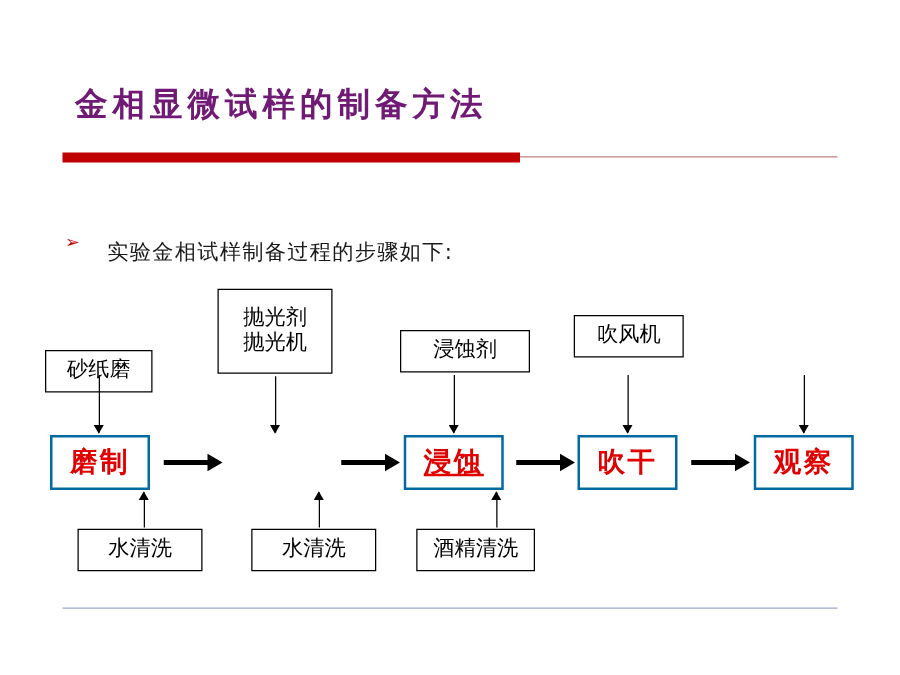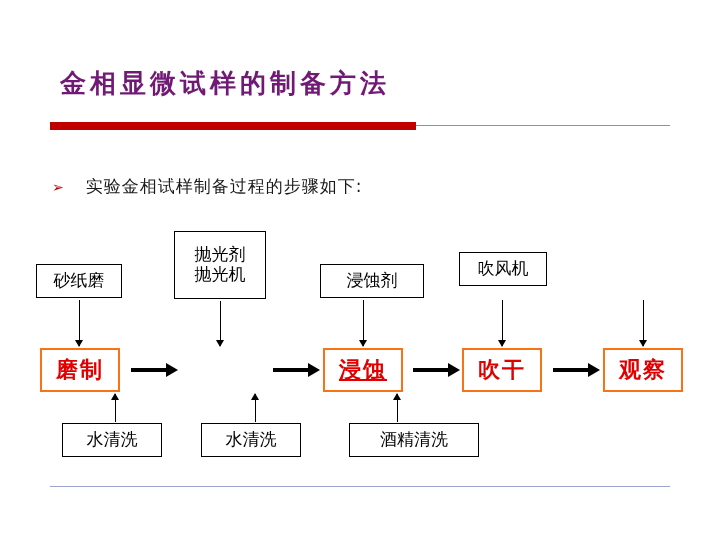--- a/index.html
+++ b/index.html
@@ -55,20 +55,21 @@
     color: #c00000;
     font-size: 14px;
     line-height: 1;
     margin-right: 22px;
   }
   .bullet-text {
     font-size: 17px;
     color: #1a1a1a;
     letter-spacing: 1px;
     white-space: nowrap;
+    margin-top: 15px;
   }
 
   
   #diagram {
     position: absolute;
     left: 0;
     top: 0;
     width: 720px;
     height: 540px;
   }
@@ -89,21 +90,21 @@
   .label-box {
     border: 1px solid #000000;
     color: #000000;
     font-size: 17px;
     line-height: 1.15;
     padding: 5px 6px;
   }
 
   
   .step-box {
-    border: 2px solid #f97316;
+    border: 2px solid #0369a1;
     color: #e00000;
     font-size: 22px;
     font-weight: bold;
     letter-spacing: 2px;
     padding: 5px 10px;
   }
 
   .vline {
     position: absolute;
     width: 1px;
@@ -165,21 +166,21 @@
 <div class="title-rule-thick"></div>
 <div class="title-rule-thin"></div>
 
 <div class="bullet-row">
   <span class="bullet-marker">➢</span>
   <span class="bullet-text">实验金相试样制备过程的步骤如下:</span>
 </div>
 
 <div id="diagram">
 
-  <div class="node label-box" style="left:36px;  top:264px; width:86px;  height:34px;">砂纸磨</div>
+  <div class="node label-box" style="left:36px;  top:280px; width:86px;  height:34px;">砂纸磨</div>
 
   <div class="node label-box" style="left:174px; top:231px; width:92px;  height:68px;">
     <span>抛光剂</span>
     <span>抛光机</span>
   </div>
 
   <div class="node label-box" style="left:320px; top:264px; width:104px;  height:34px;">浸蚀剂</div>
 
   <div class="node label-box" style="left:459px; top:252px; width:88px;  height:34px;">吹风机</div>
 
@@ -199,17 +200,17 @@
   <div class="harrow" style="left:273px; top:368px; width:36px;"></div>
   <div class="harrow" style="left:413px; top:368px; width:36px;"></div>
   <div class="harrow" style="left:553px; top:368px; width:36px;"></div>
 
   <div class="vline up" style="left:115px; top:394px; height:28px;"></div>
   <div class="vline up" style="left:255px; top:394px; height:28px;"></div>
   <div class="vline up" style="left:397px; top:394px; height:28px;"></div>
 
   <div class="node label-box" style="left:62px;  top:423px; width:100px; height:34px;">水清洗</div>
   <div class="node label-box" style="left:201px; top:423px; width:100px; height:34px;">水清洗</div>
-  <div class="node label-box" style="left:333px; top:423px; width:130px; height:34px;margin-left:16px;">酒精清洗</div>
+  <div class="node label-box" style="left:333px; top:423px; width:95px; height:34px;">酒精清洗</div>
 
 </div>
 
 <div class="bottom-rule"></div>
 
 </body></html>

